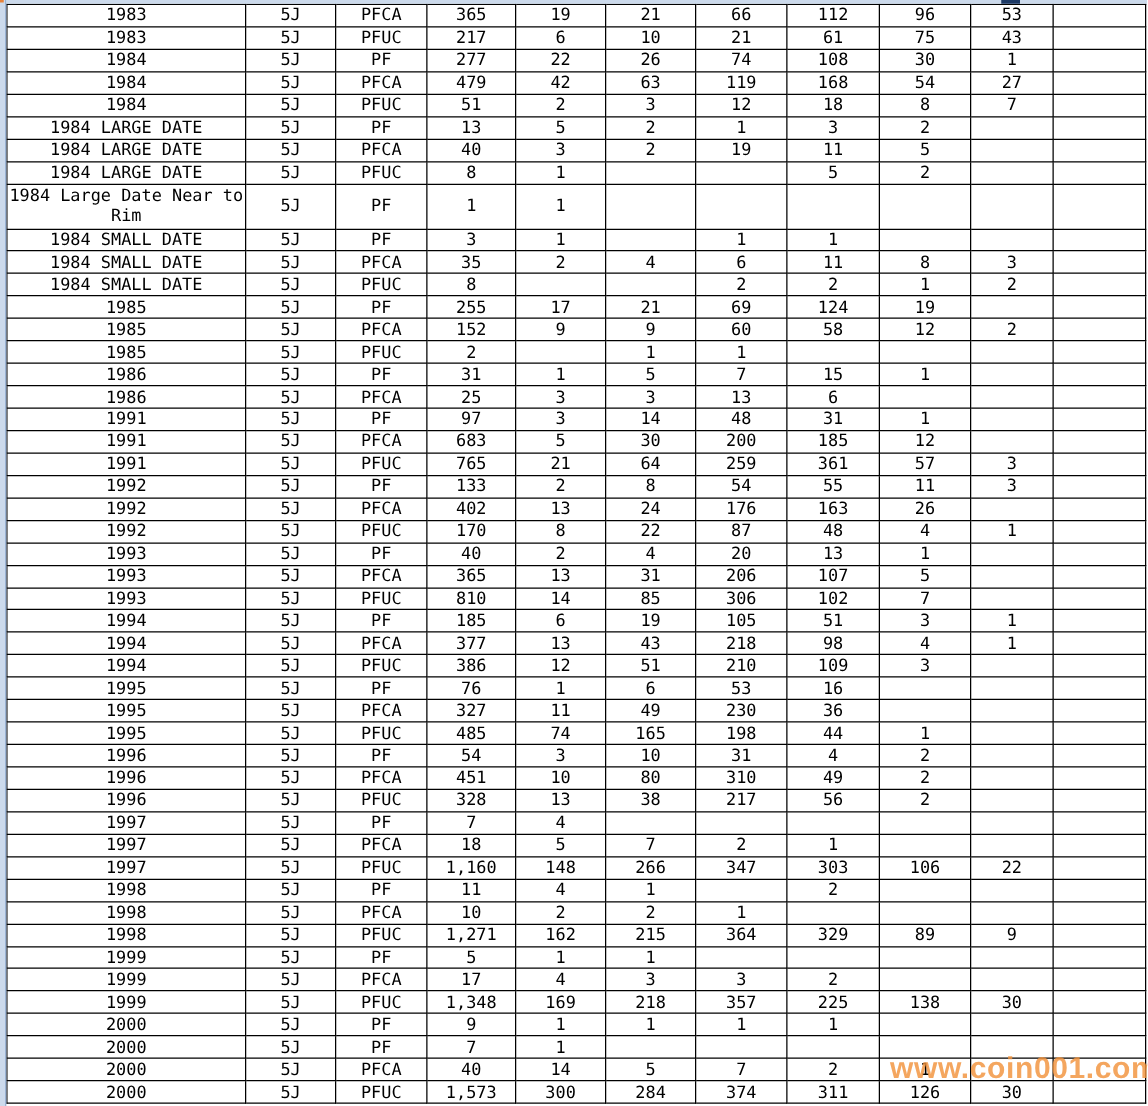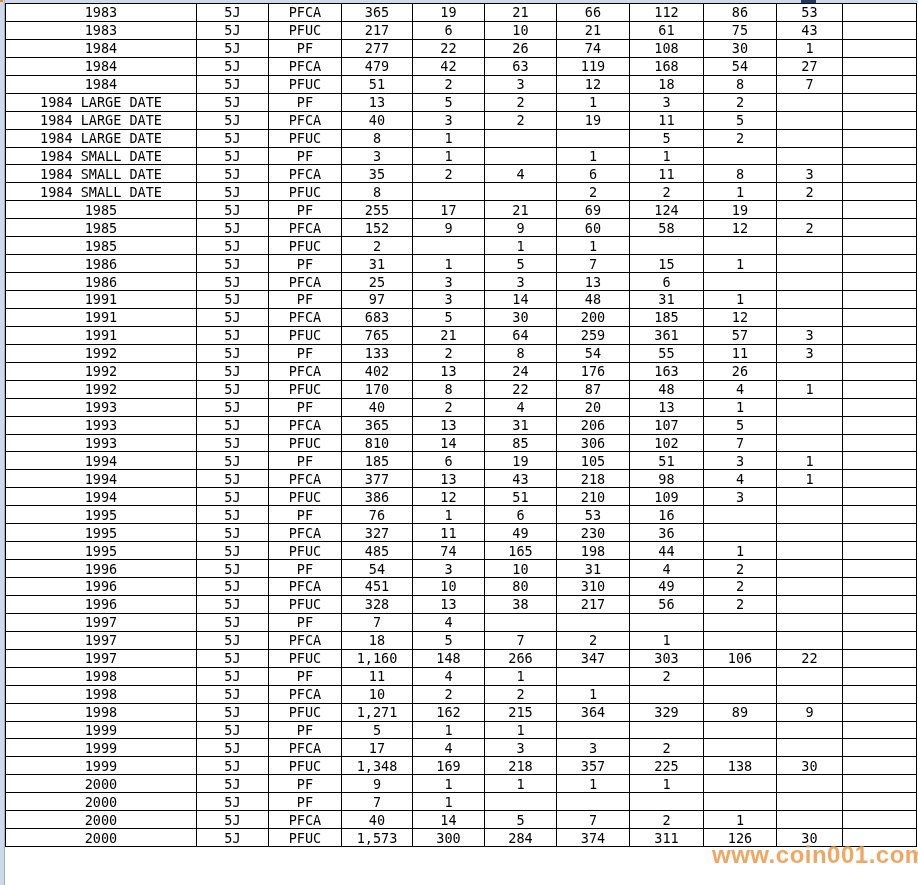--- a/index.html
+++ b/index.html
@@ -95,21 +95,21 @@
     <tbody>
         <tr>
           <td>1983</td>
           <td>5J</td>
           <td>PFCA</td>
           <td>365</td>
           <td>19</td>
           <td>21</td>
           <td>66</td>
           <td>112</td>
-          <td>86</td>
+          <td>96</td>
           <td>53</td>
           <td></td>
         </tr>
         <tr>
           <td>1983</td>
           <td>5J</td>
           <td>PFUC</td>
           <td>217</td>
           <td>6</td>
           <td>10</td>
@@ -190,20 +190,33 @@
           <td>PFUC</td>
           <td>8</td>
           <td>1</td>
           <td></td>
           <td></td>
           <td>5</td>
           <td>2</td>
           <td></td>
           <td></td>
         </tr>
+        <tr class="tall">
+          <td>1984 Large Date Near to Rim</td>
+          <td>5J</td>
+          <td>PF</td>
+          <td>1</td>
+          <td>1</td>
+          <td></td>
+          <td></td>
+          <td></td>
+          <td></td>
+          <td></td>
+          <td></td>
+        </tr>
         <tr>
           <td>1984 SMALL DATE</td>
           <td>5J</td>
           <td>PF</td>
           <td>3</td>
           <td>1</td>
           <td></td>
           <td>1</td>
           <td>1</td>
           <td></td>

